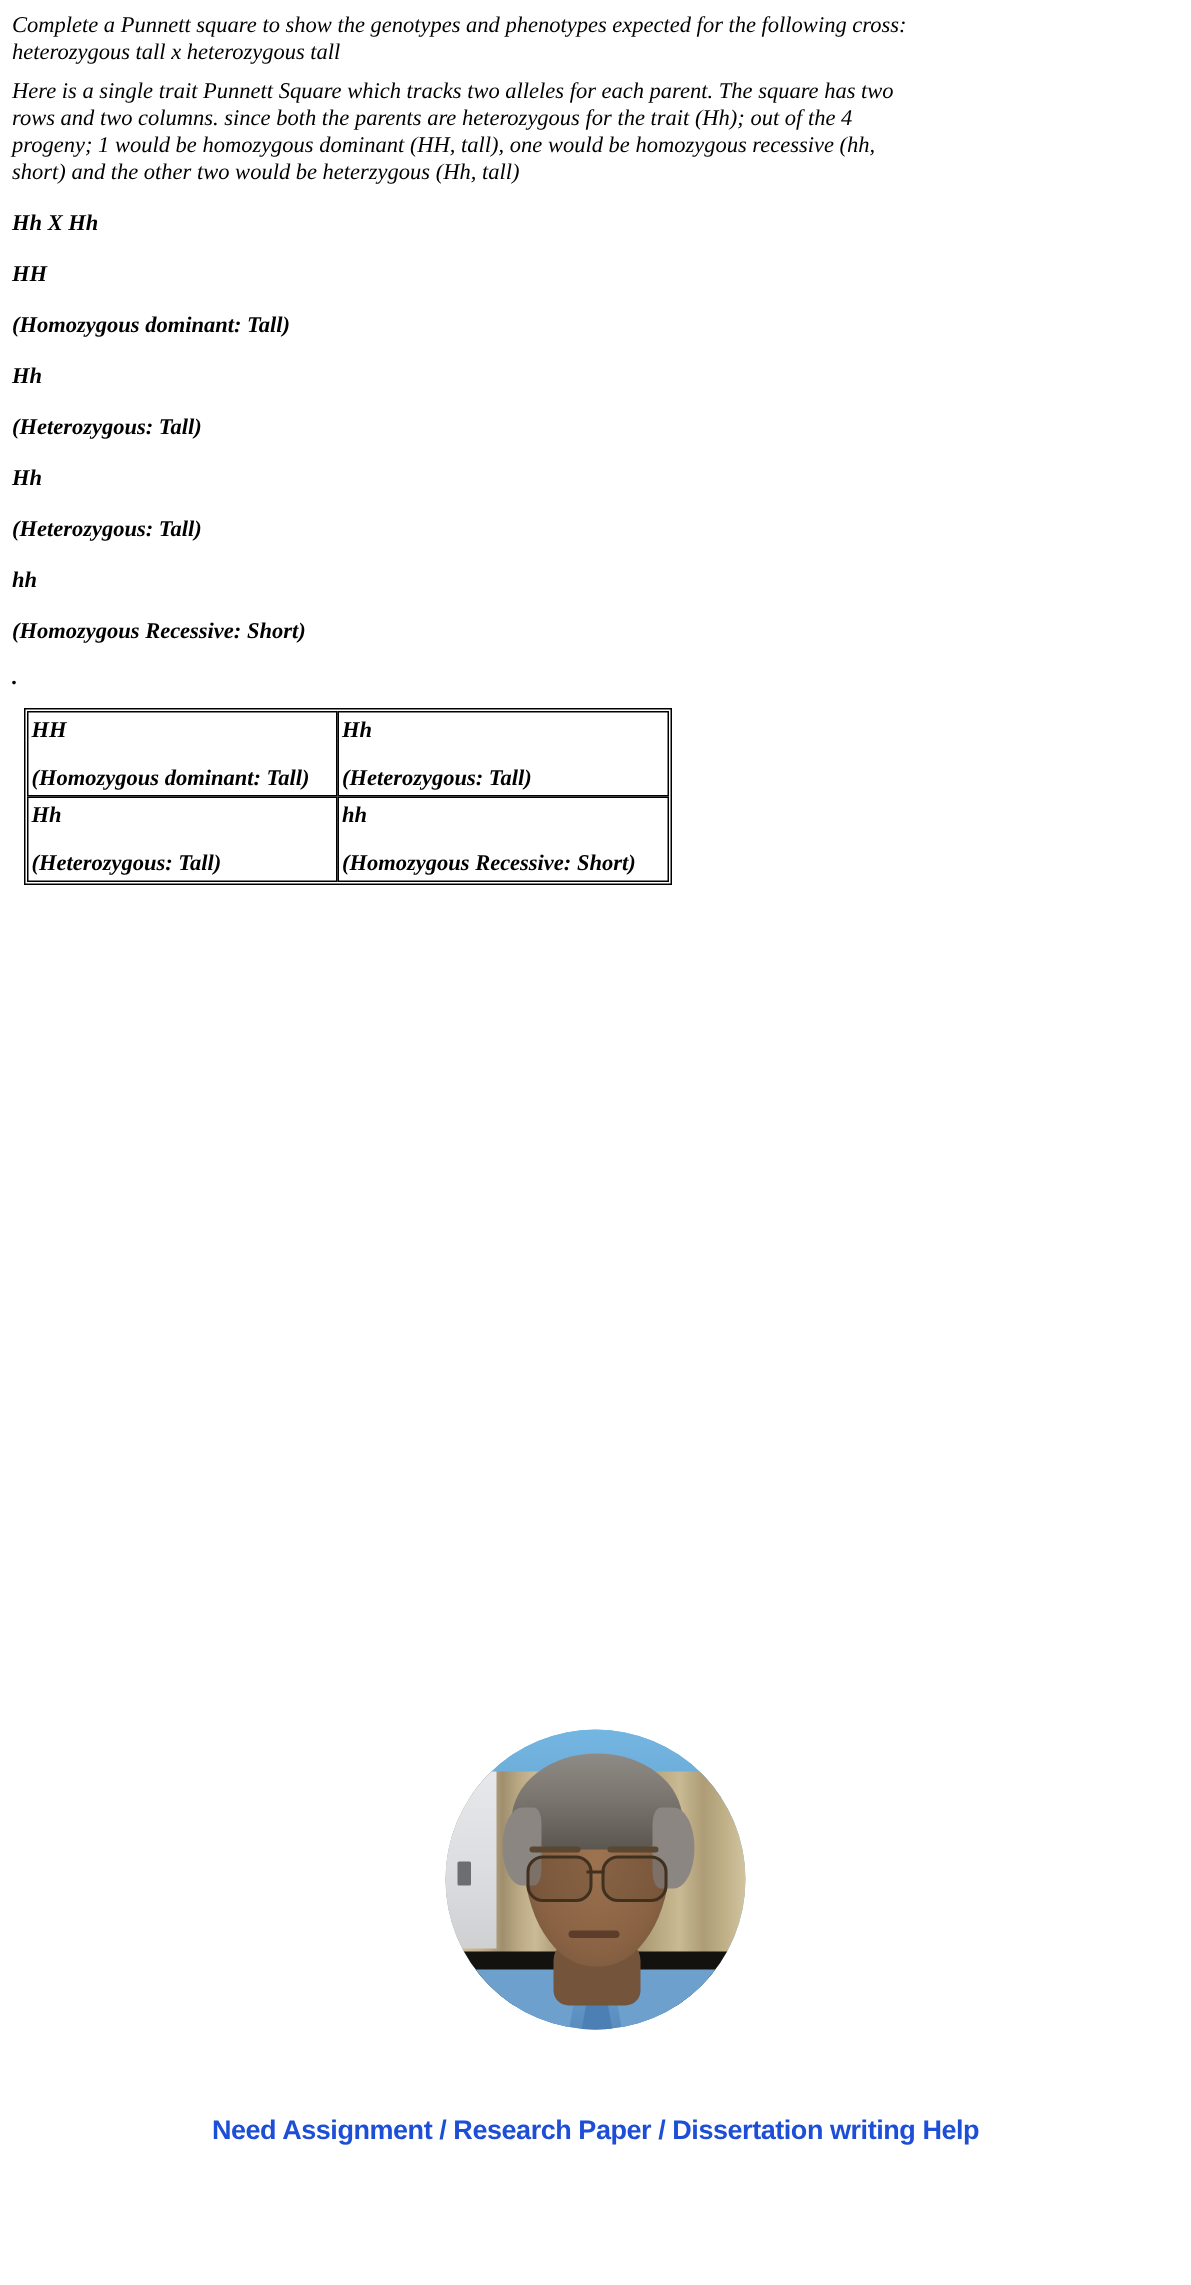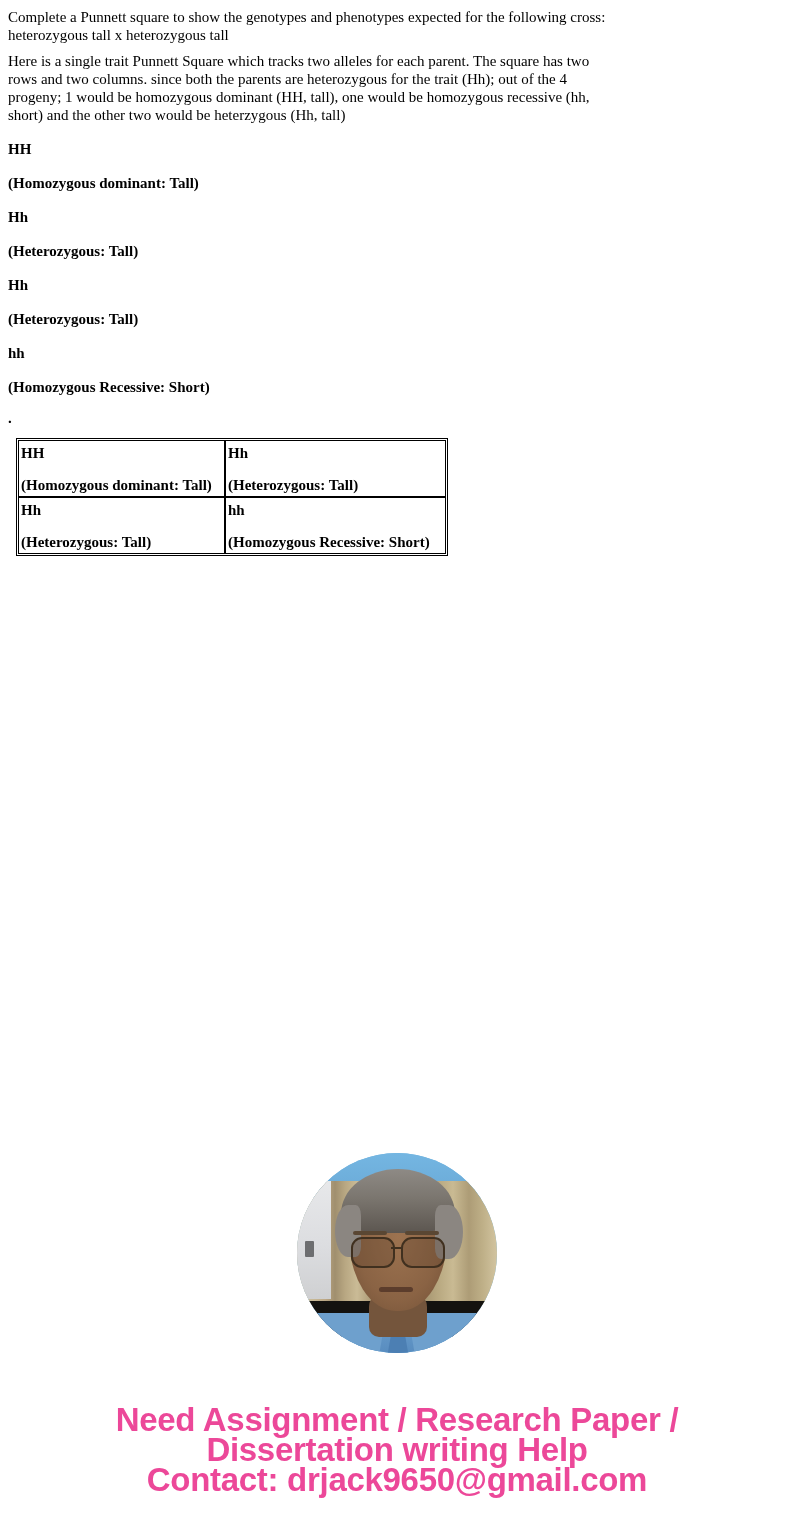--- a/index.html
+++ b/index.html
@@ -14,20 +14,21 @@
     position: relative;
     font-family: "Liberation Serif", "DejaVu Serif", serif;
     color: #000000;
     overflow: hidden;
   }
 
   .doc {
     padding: 0 8px;
     box-sizing: border-box;
     width: 630px;
+    font-style: italic;
   }
 
   p.para {
     font-size: 15px;
     line-height: 18px;
     margin: 8px 0;
   }
 
   h3.solution-heading {
     font-size: 19px;
@@ -191,40 +192,41 @@
     background: #5a4733; border-radius: 2px;
   }
   .ph-mouth {
     position: absolute; left: 82px; top: 134px; width: 34px; height: 5px;
     background: #5c3d2c; border-radius: 3px;
   }
 
   .promo-line {
     font-family: "Liberation Sans", "DejaVu Sans", sans-serif;
     font-weight: bold;
-    font-size: 33px;
+    font-size: 18px;
     line-height: 30px;
     letter-spacing: -0.3px;
-    color: #ec4899;
+    color: #1d4ed8;
     margin: 0;
     padding: 0 20px;
   }
   .promo-title { margin-top: 52px; }
   .promo-contact { margin-top: 0px; }
 </style>
 </head>
 <body>
 
 <div class="doc">
 
   <p class="para">Complete a Punnett square to show the genotypes and phenotypes expected for the following cross: heterozygous tall x heterozygous tall</p>
 
 
   <p class="para">Here is a single trait Punnett Square which tracks two alleles for each parent. The square has two rows and two columns. since both the parents are heterozygous for the trait (Hh); out of the 4 progeny; 1 would be homozygous dominant (HH, tall), one would be homozygous recessive (hh, short) and the other two would be heterzygous (Hh, tall)</p>
 
+  <p class="bold-line">Hh X Hh</p>
 
   <p class="bold-line">HH</p>
   <p class="bold-line">(Homozygous dominant: Tall)</p>
 
   <p class="bold-line">Hh</p>
   <p class="bold-line">(Heterozygous: Tall)</p>
 
   <p class="bold-line">Hh</p>
   <p class="bold-line">(Heterozygous: Tall)</p>
 
@@ -282,15 +284,14 @@
       <div class="ph-brow-r"></div>
       <div class="ph-glass-l"></div>
       <div class="ph-glass-r"></div>
       <div class="ph-bridge"></div>
       <div class="ph-mouth"></div>
     </div>
   </div>
 
   <p class="promo-line promo-title">Need Assignment / Research Paper / Dissertation writing Help</p>
 
-  <p class="promo-line promo-contact">Contact: drjack9650@gmail.com</p>
 
 </div>
 
 </body></html>

